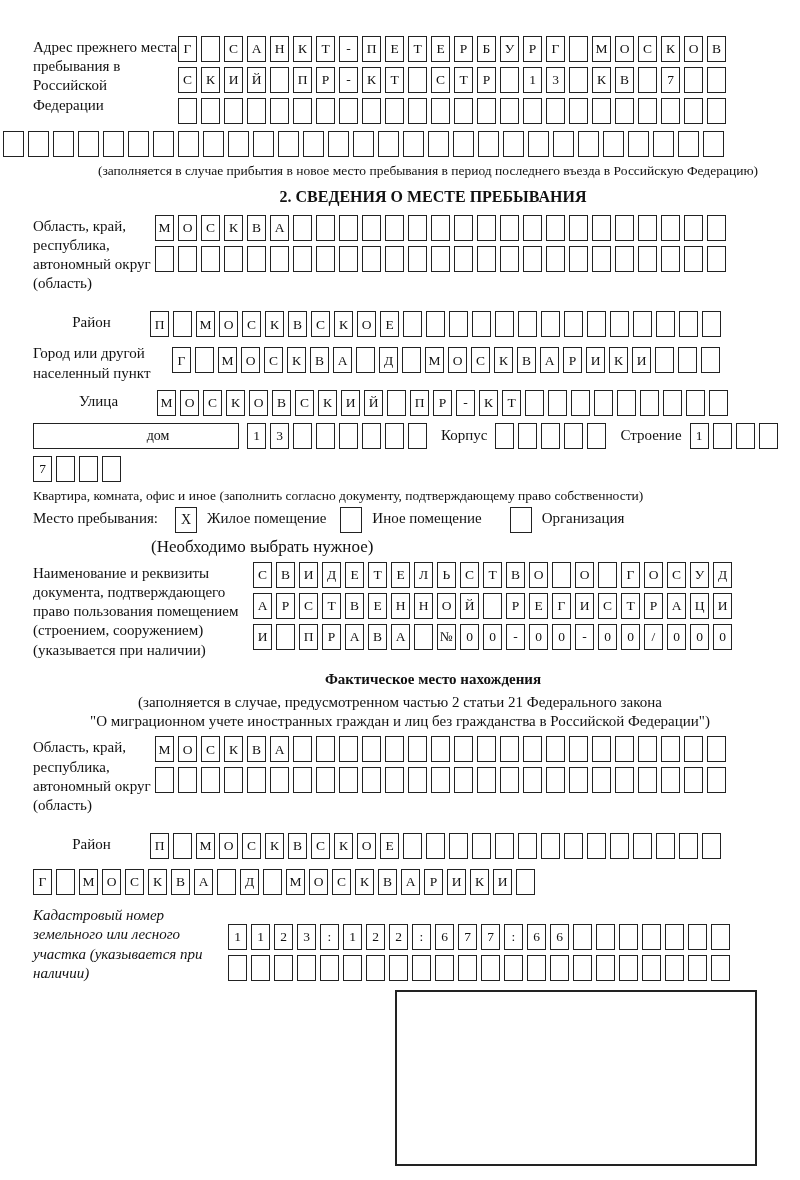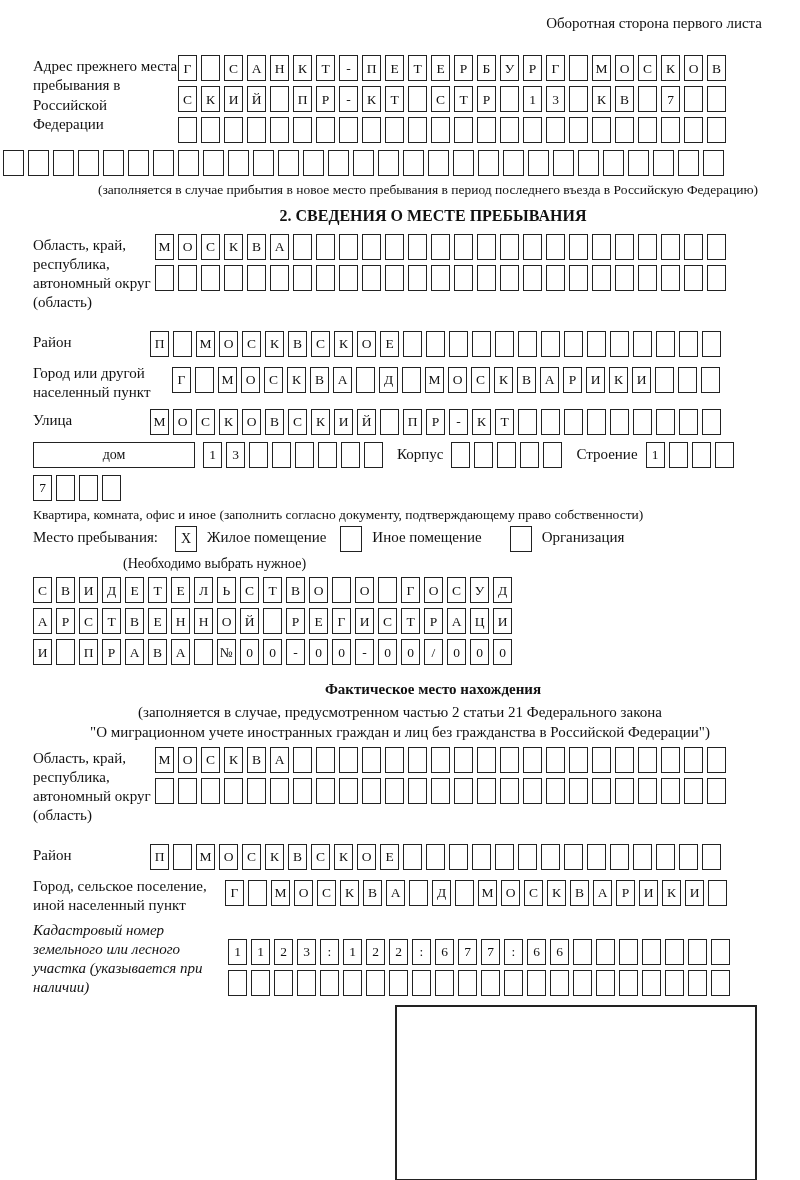--- a/index.html
+++ b/index.html
@@ -5,62 +5,61 @@
   html,body{margin:0;padding:0;background:#fff;}
   body{
     width:800px;height:1180px;overflow:hidden;
     font-family:"Liberation Serif","DejaVu Serif",serif;
     color:#111;font-size:15px;line-height:1.28;
   }
   .page{padding:14px 6px 0 33px;position:relative;}
   .hdr-right{text-align:right;padding-right:32px;font-size:15px;}
   .frow{display:flex;align-items:flex-start;}
   .lbl{flex-shrink:0;padding-top:2px;}
-  .w145{width:145px;} .w117{width:117px;} .w122{width:122px;} .w139{width:139px;}
+  .w145{width:145px;} .w117{width:117px;text-align:center;} .w122{width:122px;} .w139{width:139px;}
   .w220{width:220px;} .w192{width:192px;} .w195{width:195px;font-style:italic;}
   .boxrow{white-space:nowrap;margin-bottom:2px;height:29px;}
   .cell{
     display:inline-flex;align-items:center;justify-content:center;
     width:17px;height:24px;border:1.5px solid #222;margin-right:4px;
     font-size:13.5px;vertical-align:top;background:#fff;
   }
   .fullrow{margin-left:-30px;margin-top:2px;}
   .fullrow .cell{width:19px;}
   .note{font-size:13.5px;text-align:right;margin:1px 36px 0 3px;}
   .center-full{margin-left:-33px;width:800px;text-align:center;}
   .sec-title{font-weight:bold;font-size:16px;margin:8px 0 7px 0;}
   .sub-title{font-weight:bold;font-size:15px;margin:10px 0 4px 0;}
   .longbox{
     display:inline-flex;align-items:center;justify-content:center;
     height:24px;border:1.5px solid #222;font-size:14px;margin-right:8px;
   }
-  .housebox{width:160px;} .aptbox{width:192px;}
+  .housebox{width:160px;padding-left:44px;} .aptbox{width:192px;}
   .inline-lbl{margin:0 8px 0 10px;padding-top:3px;}
   .hrow{display:flex;align-items:flex-start;height:31px;margin-top:2px;}
   .cap{font-size:13.5px;margin:0 0 3px 0;}
   .stay{display:flex;align-items:flex-start;height:29px;margin-top:3px;}
   .cbox{
     display:inline-flex;align-items:center;justify-content:center;
     width:20px;height:24px;border:1.6px solid #222;font-size:14px;flex-shrink:0;
   }
   .stay .olbl{margin:2px 14px 0 10px;}
-  .stay-note{font-size:14px;margin:0 0 4px 90px;}
+  .stay-note{font-size:17px;margin:0 0 4px 118px;}
   .docblock{margin-top:4px;}
   .mt20{margin-top:20px;}
   .stamp-box{
     width:358px;height:172px;border:2px solid #222;margin-left:362px;margin-top:4px;
   }
   .small-note{font-size:15px;text-align:center;}
 </style>
 </head>
 <body>
 
 <div class="page">
 
-  <div class="hdr-right">Оборотная сторона первого листа</div>
 
   <div class="frow" style="margin-top:22px;">
     <div class="lbl w145">Адрес прежнего места пребывания в Российской Федерации</div>
     <div>
       <div class="boxrow"><span class="cell">Г</span><span class="cell"></span><span class="cell">С</span><span class="cell">А</span><span class="cell">Н</span><span class="cell">К</span><span class="cell">Т</span><span class="cell">-</span><span class="cell">П</span><span class="cell">Е</span><span class="cell">Т</span><span class="cell">Е</span><span class="cell">Р</span><span class="cell">Б</span><span class="cell">У</span><span class="cell">Р</span><span class="cell">Г</span><span class="cell"></span><span class="cell">М</span><span class="cell">О</span><span class="cell">С</span><span class="cell">К</span><span class="cell">О</span><span class="cell">В</span></div>
       <div class="boxrow"><span class="cell">С</span><span class="cell">К</span><span class="cell">И</span><span class="cell">Й</span><span class="cell"></span><span class="cell">П</span><span class="cell">Р</span><span class="cell">-</span><span class="cell">К</span><span class="cell">Т</span><span class="cell"></span><span class="cell">С</span><span class="cell">Т</span><span class="cell">Р</span><span class="cell"></span><span class="cell">1</span><span class="cell">3</span><span class="cell"></span><span class="cell">К</span><span class="cell">В</span><span class="cell"></span><span class="cell">7</span><span class="cell"></span><span class="cell"></span></div>
       <div class="boxrow"><span class="cell"></span><span class="cell"></span><span class="cell"></span><span class="cell"></span><span class="cell"></span><span class="cell"></span><span class="cell"></span><span class="cell"></span><span class="cell"></span><span class="cell"></span><span class="cell"></span><span class="cell"></span><span class="cell"></span><span class="cell"></span><span class="cell"></span><span class="cell"></span><span class="cell"></span><span class="cell"></span><span class="cell"></span><span class="cell"></span><span class="cell"></span><span class="cell"></span><span class="cell"></span><span class="cell"></span></div>
     </div>
   </div>
   <div class="boxrow fullrow"><span class="cell"></span><span class="cell"></span><span class="cell"></span><span class="cell"></span><span class="cell"></span><span class="cell"></span><span class="cell"></span><span class="cell"></span><span class="cell"></span><span class="cell"></span><span class="cell"></span><span class="cell"></span><span class="cell"></span><span class="cell"></span><span class="cell"></span><span class="cell"></span><span class="cell"></span><span class="cell"></span><span class="cell"></span><span class="cell"></span><span class="cell"></span><span class="cell"></span><span class="cell"></span><span class="cell"></span><span class="cell"></span><span class="cell"></span><span class="cell"></span><span class="cell"></span><span class="cell"></span></div>
@@ -79,21 +78,21 @@
   <div class="frow" style="margin-top:18px;">
     <div class="lbl w117">Район</div>
     <div class="boxrow"><span class="cell">П</span><span class="cell"></span><span class="cell">М</span><span class="cell">О</span><span class="cell">С</span><span class="cell">К</span><span class="cell">В</span><span class="cell">С</span><span class="cell">К</span><span class="cell">О</span><span class="cell">Е</span><span class="cell"></span><span class="cell"></span><span class="cell"></span><span class="cell"></span><span class="cell"></span><span class="cell"></span><span class="cell"></span><span class="cell"></span><span class="cell"></span><span class="cell"></span><span class="cell"></span><span class="cell"></span><span class="cell"></span><span class="cell"></span></div>
   </div>
 
   <div class="frow">
     <div class="lbl w139">Город или другой населенный пункт</div>
     <div class="boxrow" style="margin-top:5px;"><span class="cell">Г</span><span class="cell"></span><span class="cell">М</span><span class="cell">О</span><span class="cell">С</span><span class="cell">К</span><span class="cell">В</span><span class="cell">А</span><span class="cell"></span><span class="cell">Д</span><span class="cell"></span><span class="cell">М</span><span class="cell">О</span><span class="cell">С</span><span class="cell">К</span><span class="cell">В</span><span class="cell">А</span><span class="cell">Р</span><span class="cell">И</span><span class="cell">К</span><span class="cell">И</span><span class="cell"></span><span class="cell"></span><span class="cell"></span></div>
   </div>
 
-  <div class="frow" style="margin-top:7px;">
+  <div class="frow" style="margin-top:7px;margin-left:7px;">
     <div class="lbl w117">Улица</div>
     <div class="boxrow"><span class="cell">М</span><span class="cell">О</span><span class="cell">С</span><span class="cell">К</span><span class="cell">О</span><span class="cell">В</span><span class="cell">С</span><span class="cell">К</span><span class="cell">И</span><span class="cell">Й</span><span class="cell"></span><span class="cell">П</span><span class="cell">Р</span><span class="cell">-</span><span class="cell">К</span><span class="cell">Т</span><span class="cell"></span><span class="cell"></span><span class="cell"></span><span class="cell"></span><span class="cell"></span><span class="cell"></span><span class="cell"></span><span class="cell"></span><span class="cell"></span></div>
   </div>
 
   <div class="hrow">
     <span class="longbox housebox">дом</span>
     <span class="boxrow"><span class="cell">1</span><span class="cell">3</span><span class="cell"></span><span class="cell"></span><span class="cell"></span><span class="cell"></span><span class="cell"></span><span class="cell"></span></span>
     <span class="inline-lbl">Корпус</span>
     <span class="boxrow"><span class="cell"></span><span class="cell"></span><span class="cell"></span><span class="cell"></span><span class="cell"></span></span>
     <span class="inline-lbl">Строение</span>
@@ -110,20 +109,21 @@
     <span class="cbox">X</span>
     <span class="olbl">Жилое помещение</span>
     <span class="cbox"></span>
     <span class="olbl">Иное помещение</span>
     <span class="cbox" style="margin-left:14px;"></span>
     <span class="olbl" style="text-align:center;">Организация</span>
   </div>
   <div class="stay-note">(Необходимо выбрать нужное)</div>
 
   <div class="frow docblock">
+    <div class="lbl w220">Наименование и реквизиты документа, подтверждающего право пользования помещением (строением, сооружением) (указывается при наличии)</div>
     <div>
       <div class="boxrow"><span class="cell">С</span><span class="cell">В</span><span class="cell">И</span><span class="cell">Д</span><span class="cell">Е</span><span class="cell">Т</span><span class="cell">Е</span><span class="cell">Л</span><span class="cell">Ь</span><span class="cell">С</span><span class="cell">Т</span><span class="cell">В</span><span class="cell">О</span><span class="cell"></span><span class="cell">О</span><span class="cell"></span><span class="cell">Г</span><span class="cell">О</span><span class="cell">С</span><span class="cell">У</span><span class="cell">Д</span></div>
       <div class="boxrow"><span class="cell">А</span><span class="cell">Р</span><span class="cell">С</span><span class="cell">Т</span><span class="cell">В</span><span class="cell">Е</span><span class="cell">Н</span><span class="cell">Н</span><span class="cell">О</span><span class="cell">Й</span><span class="cell"></span><span class="cell">Р</span><span class="cell">Е</span><span class="cell">Г</span><span class="cell">И</span><span class="cell">С</span><span class="cell">Т</span><span class="cell">Р</span><span class="cell">А</span><span class="cell">Ц</span><span class="cell">И</span></div>
       <div class="boxrow"><span class="cell">И</span><span class="cell"></span><span class="cell">П</span><span class="cell">Р</span><span class="cell">А</span><span class="cell">В</span><span class="cell">А</span><span class="cell"></span><span class="cell">№</span><span class="cell">0</span><span class="cell">0</span><span class="cell">-</span><span class="cell">0</span><span class="cell">0</span><span class="cell">-</span><span class="cell">0</span><span class="cell">0</span><span class="cell">/</span><span class="cell">0</span><span class="cell">0</span><span class="cell">0</span></div>
     </div>
   </div>
 
   <div class="center-full sub-title">Фактическое место нахождения</div>
   <div class="center-full small-note">(заполняется в случае, предусмотренном частью 2 статьи 21 Федерального закона</div>
   <div class="center-full small-note" style="margin-bottom:5px;">"О миграционном учете иностранных граждан и лиц без гражданства в Российской Федерации")</div>
@@ -135,21 +135,20 @@
       <div class="boxrow"><span class="cell"></span><span class="cell"></span><span class="cell"></span><span class="cell"></span><span class="cell"></span><span class="cell"></span><span class="cell"></span><span class="cell"></span><span class="cell"></span><span class="cell"></span><span class="cell"></span><span class="cell"></span><span class="cell"></span><span class="cell"></span><span class="cell"></span><span class="cell"></span><span class="cell"></span><span class="cell"></span><span class="cell"></span><span class="cell"></span><span class="cell"></span><span class="cell"></span><span class="cell"></span><span class="cell"></span><span class="cell"></span></div>
     </div>
   </div>
 
   <div class="frow" style="margin-top:18px;">
     <div class="lbl w117">Район</div>
     <div class="boxrow"><span class="cell">П</span><span class="cell"></span><span class="cell">М</span><span class="cell">О</span><span class="cell">С</span><span class="cell">К</span><span class="cell">В</span><span class="cell">С</span><span class="cell">К</span><span class="cell">О</span><span class="cell">Е</span><span class="cell"></span><span class="cell"></span><span class="cell"></span><span class="cell"></span><span class="cell"></span><span class="cell"></span><span class="cell"></span><span class="cell"></span><span class="cell"></span><span class="cell"></span><span class="cell"></span><span class="cell"></span><span class="cell"></span><span class="cell"></span></div>
   </div>
 
   <div class="frow">
-    <div class="lbl w192">Город, сельское поселение, иной населенный пункт</div>
     <div class="boxrow" style="margin-top:5px;"><span class="cell">Г</span><span class="cell"></span><span class="cell">М</span><span class="cell">О</span><span class="cell">С</span><span class="cell">К</span><span class="cell">В</span><span class="cell">А</span><span class="cell"></span><span class="cell">Д</span><span class="cell"></span><span class="cell">М</span><span class="cell">О</span><span class="cell">С</span><span class="cell">К</span><span class="cell">В</span><span class="cell">А</span><span class="cell">Р</span><span class="cell">И</span><span class="cell">К</span><span class="cell">И</span><span class="cell"></span></div>
   </div>
 
   <div class="frow" style="margin-top:4px;">
     <div class="lbl w195">Кадастровый номер земельного или лесного участка (указывается при наличии)</div>
     <div class="mt20">
       <div class="boxrow"><span class="cell">1</span><span class="cell">1</span><span class="cell">2</span><span class="cell">3</span><span class="cell">:</span><span class="cell">1</span><span class="cell">2</span><span class="cell">2</span><span class="cell">:</span><span class="cell">6</span><span class="cell">7</span><span class="cell">7</span><span class="cell">:</span><span class="cell">6</span><span class="cell">6</span><span class="cell"></span><span class="cell"></span><span class="cell"></span><span class="cell"></span><span class="cell"></span><span class="cell"></span><span class="cell"></span></div>
       <div class="boxrow"><span class="cell"></span><span class="cell"></span><span class="cell"></span><span class="cell"></span><span class="cell"></span><span class="cell"></span><span class="cell"></span><span class="cell"></span><span class="cell"></span><span class="cell"></span><span class="cell"></span><span class="cell"></span><span class="cell"></span><span class="cell"></span><span class="cell"></span><span class="cell"></span><span class="cell"></span><span class="cell"></span><span class="cell"></span><span class="cell"></span><span class="cell"></span><span class="cell"></span></div>
     </div>
   </div>

